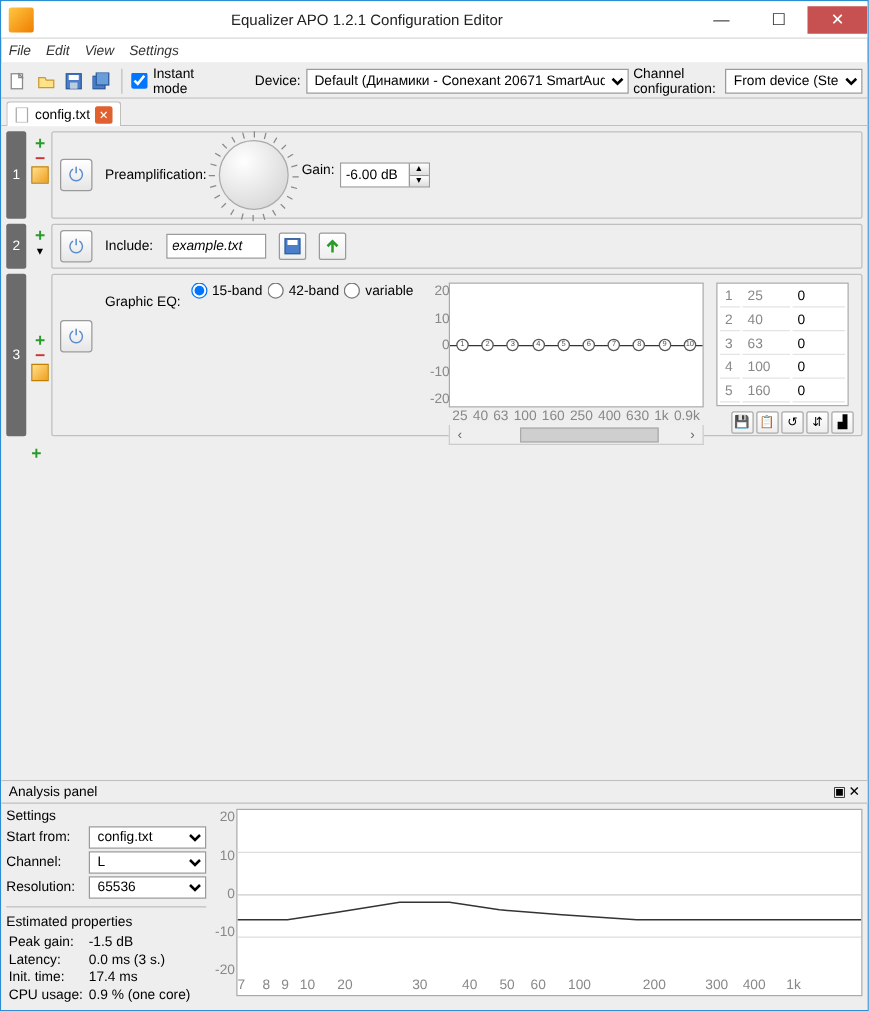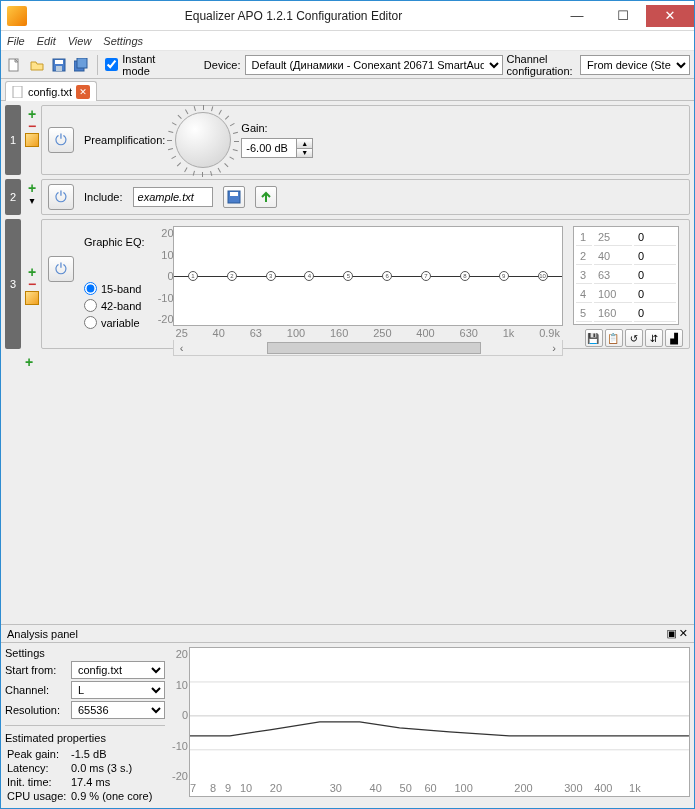--- a/index.html
+++ b/index.html
@@ -41,33 +41,33 @@
 .minus { color: #c33; font-weight: bold; font-size: 14px; line-height: 10px; }
 .edit { width: 14px; height: 14px; background: linear-gradient(135deg,#ffe08a,#f0a020); border: 1px solid #c08000; }
 .row-body { flex: 1; background: #eee; border: 1px solid #bfbfbf; border-radius: 2px; padding: 6px; display: flex; align-items: center; gap: 10px; }
 .pwr { width: 26px; height: 26px; border: 1px solid #9a9a9a; border-radius: 3px; background: linear-gradient(#fff,#e6e6e6); display: flex; align-items: center; justify-content: center; color: #5b8bd0; font-size: 15px; }
 
 .knob { width: 56px; height: 56px; border-radius: 50%; background: radial-gradient(circle at 35% 30%, #fff, #cfcfcf); border: 1px solid #aaa; position: relative; }
 .knob::before, .knob::after { content:""; position:absolute; border-radius:50%; }
 .knob .tick { position:absolute; inset:-8px; }
 .knob .tick span { position:absolute; width:1px; height:5px; background:#888; left:50%; top:0; transform-origin: 0 36px; }
 
-.gain-grp { display: flex; flex-direction: column; gap: 4px; }
+.gain-grp { display: flex; flex-direction: row; gap: 4px; }
 .gain-grp .lbl { font-size: 11px; }
 .spin { display: flex; border: 1px solid #9a9a9a; height: 20px; }
 .spin input { border:none; width: 54px; padding: 0 4px; font-size: 11px; text-align:left; }
 .spin .arrows { width: 16px; border-left: 1px solid #9a9a9a; display:flex; flex-direction:column; }
 .spin .arrows div { flex:1; font-size:7px; display:flex; align-items:center; justify-content:center; background:linear-gradient(#fff,#ddd); border-bottom:1px solid #9a9a9a; }
 .spin .arrows div:last-child { border-bottom:none; }
 
 .txtin { border:1px solid #9a9a9a; height:20px; padding:0 4px; background:#fff; width:80px;font-style:italic; }
 .btn-ico { width:22px; height:22px; border:1px solid #9a9a9a; border-radius:2px; background:linear-gradient(#fff,#eee); display:flex; align-items:center; justify-content:center; }
 
 
-.eq-left { display:flex; flex-direction:column; gap:4px; align-items:flex-start; }
+.eq-left { display:flex; flex-direction:row; gap:4px; align-items:flex-start; }
 .eq-left .lbl { margin-bottom:6px; }
 .radio { display:flex; align-items:center; gap:4px; }
 .eq-graph { flex:1; background:#fff; border:1px solid #aaa; height:100px; position:relative; font-size:9px; color:#888; }
 .eq-ylabels { position:absolute; left:-18px; top:0; bottom:0; width:18px; display:flex; flex-direction:column; justify-content:space-between; text-align:right; }
 .eq-xlabels { position:absolute; left:0; right:0; bottom:-14px; display:flex; justify-content:space-between; padding:0 2px; }
 .eq-line { position:absolute; left:0; right:0; top:50%; border-top:1px solid #333; }
 .eq-pt { position:absolute; top:50%; width:10px; height:10px; margin:-5px 0 0 -5px; border:1px solid #555; border-radius:50%; background:#fff; font-size:6px; display:flex; align-items:center; justify-content:center; color:#555;}
 .eq-hscroll { height:16px; background:#efefef; border:1px solid #ccc; border-top:none; display:flex; align-items:center; }
 .eq-hscroll .arrow { width:16px; text-align:center; color:#666; }
 .eq-hscroll .thumb { flex:0 0 55%; height:12px; background:#cfcfcf; border:1px solid #aaa; margin-left:20%; }

